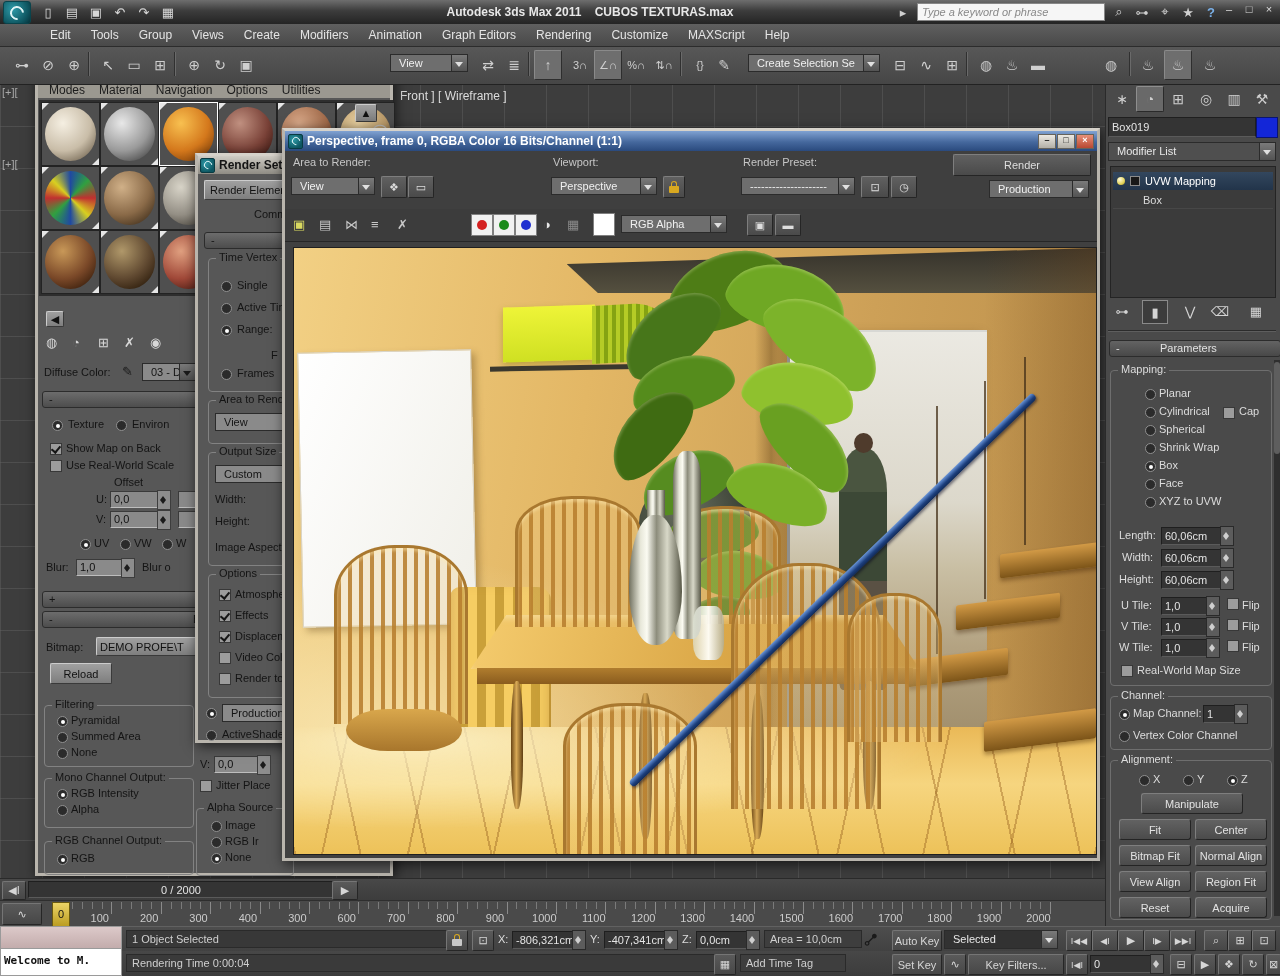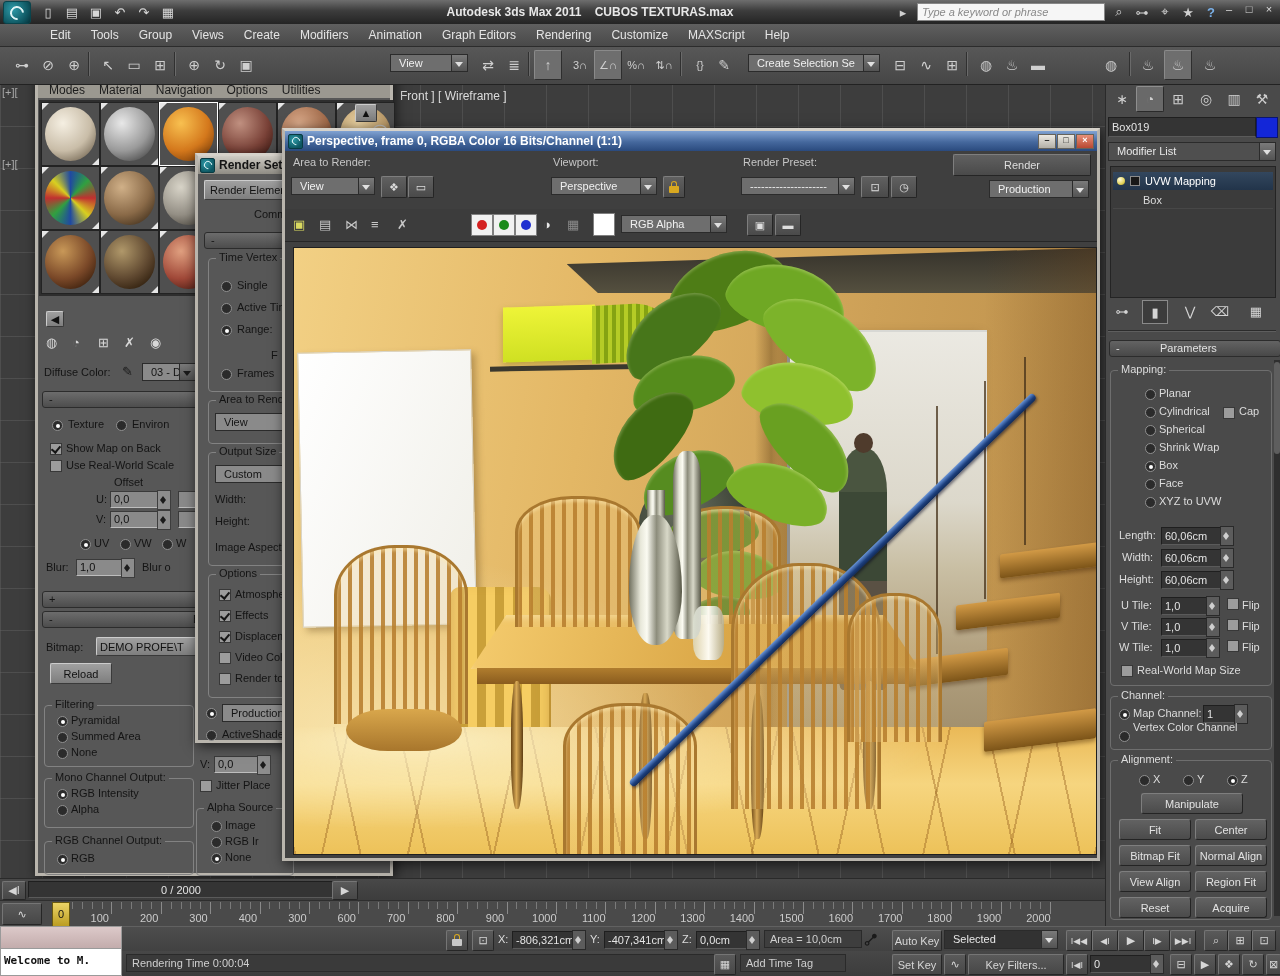--- a/index.html
+++ b/index.html
@@ -615,21 +615,21 @@
       <span class="cb" style="left:10px;top:294px"></span>
       <span class="lab ltt" style="left:26px;top:293px">Real-World Map Size</span>
     </div>
     <div class="grp" style="left:4px;top:612px;width:160px;height:52px;border-color:#6e6e6e">
       <b class="ltt" style="background:#4a4a4a">Channel:</b>
       <span class="rb on" style="left:8px;top:12px"></span>
       <span class="lab ltt" style="left:22px;top:10px">Map Channel:</span>
       <span class="fld" style="left:92px;top:8px;width:28px">1</span>
       <span class="spin" style="left:123px;top:7px"></span>
       <span class="rb" style="left:8px;top:34px"></span>
-      <span class="lab ltt" style="left:22px;top:24px">Vertex Color Channel</span>
+      <span class="lab ltt" style="left:22px;top:32px">Vertex Color Channel</span>
     </div>
     <div class="grp" style="left:4px;top:676px;width:160px;height:158px;border-color:#6e6e6e">
       <b class="ltt" style="background:#4a4a4a">Alignment:</b>
       <span class="rb" style="left:28px;top:14px"></span>
         <span class="lab ltt" style="left:42px;top:12px">X</span>
       <span class="rb" style="left:72px;top:14px"></span>
         <span class="lab ltt" style="left:86px;top:12px">Y</span>
       <span class="rb on" style="left:116px;top:14px"></span>
         <span class="lab ltt" style="left:130px;top:12px">Z</span>
       <span class="pbtn" style="left:30px;top:32px;width:100px">Manipulate</span>
@@ -673,20 +673,21 @@
         <span>1500</span>
         <span>1600</span>
         <span>1700</span>
         <span>1800</span>
         <span>1900</span>
         <span>2000</span>
     </div>
   </div>
 
   <div id="statusbar">
+    <span class="fld2" style="left:4px;top:3px;width:312px;background:#383838">1 Object Selected</span>
     <span class="sbtn ic" style="left:324px;width:20px">
         <span class="padlock" style="background:#c8c8c8"></span>
       </span>
     <span class="sbtn" style="left:350px;width:20px">⊡</span>
     <span class="lab ltt" style="left:376px;top:6px">X:</span>
     <span class="fld" style="left:390px;top:4px;width:58px">-806,321cm</span>
     <span class="spin" style="left:450px;top:3px"></span>
     <span class="lab ltt" style="left:468px;top:6px">Y:</span>
     <span class="fld" style="left:482px;top:4px;width:58px">-407,341cm</span>
     <span class="spin" style="left:542px;top:3px"></span>

